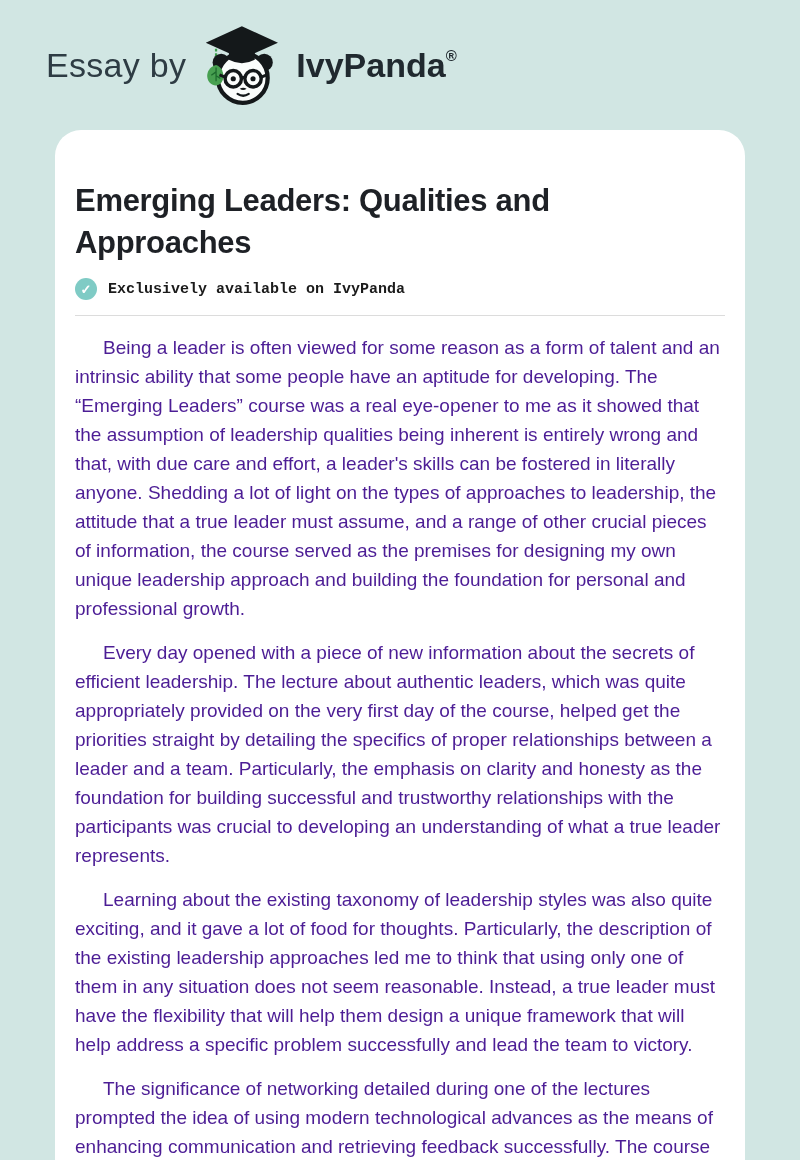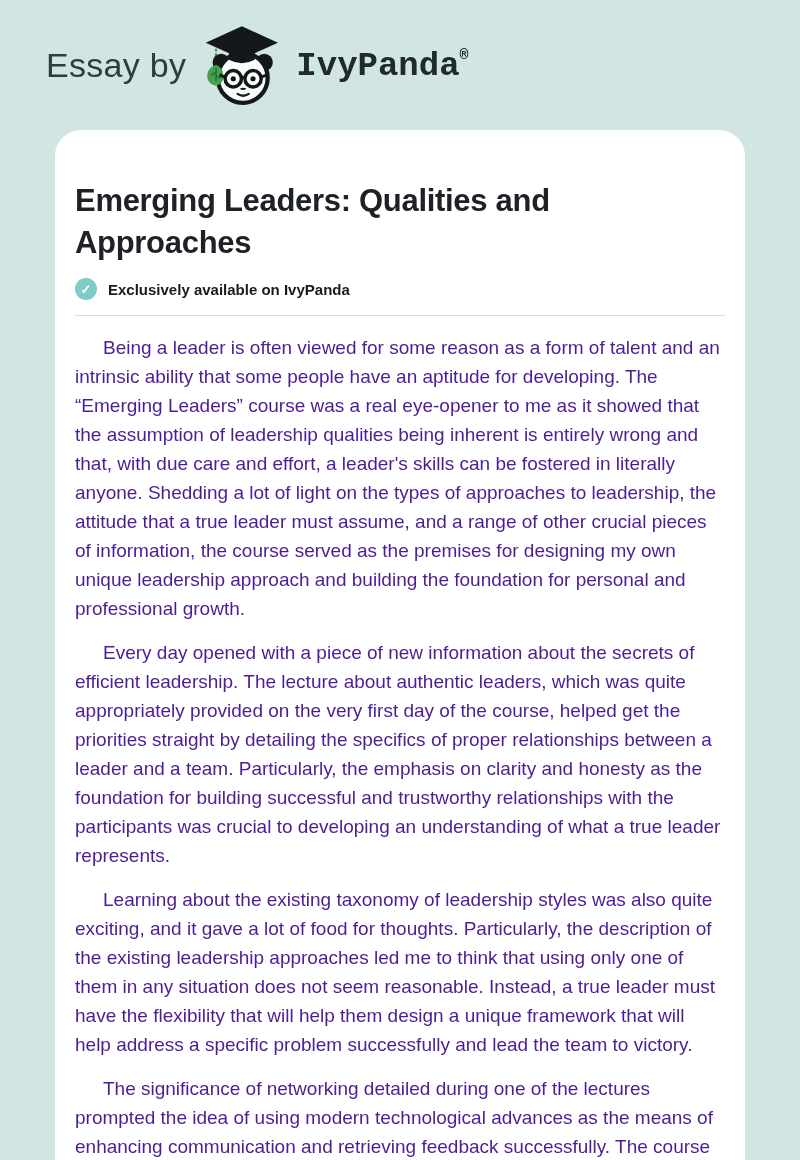--- a/index.html
+++ b/index.html
@@ -21,21 +21,21 @@
     gap: 10px;
   }
   .essay-by {
     font-size: 34px;
     color: #2e3c44;
     letter-spacing: 0.3px;
   }
   .logo { margin: 0 2px; }
   .logo svg { display: block; }
   .brand {
-    font-family: Liberation Mono, monospace;
+    font-family: Liberation Sans, sans-serif;
     font-weight: 700;
     font-size: 34px;
     color: #20292f;
     line-height: 1;
   }
   .brand .reg {
     font-size: 15px;
     vertical-align: 16px;
     font-weight: 700;
   }
@@ -74,20 +74,21 @@
     align-items: center;
     justify-content: center;
     font-size: 13px;
     font-weight: 700;
     flex: 0 0 auto;
   }
   .badge-label {
     font-size: 15px;
     font-weight: 700;
     color: #1b1b1b;
+    font-family: Liberation Mono, monospace;
   }
   hr.divider {
     border: none;
     border-top: 1px solid #dcdcdc;
     margin: 0 0 17px 0;
   }
   .essay p {
     margin: 0 0 15px 0;
     font-size: 19px;
     line-height: 29px;

